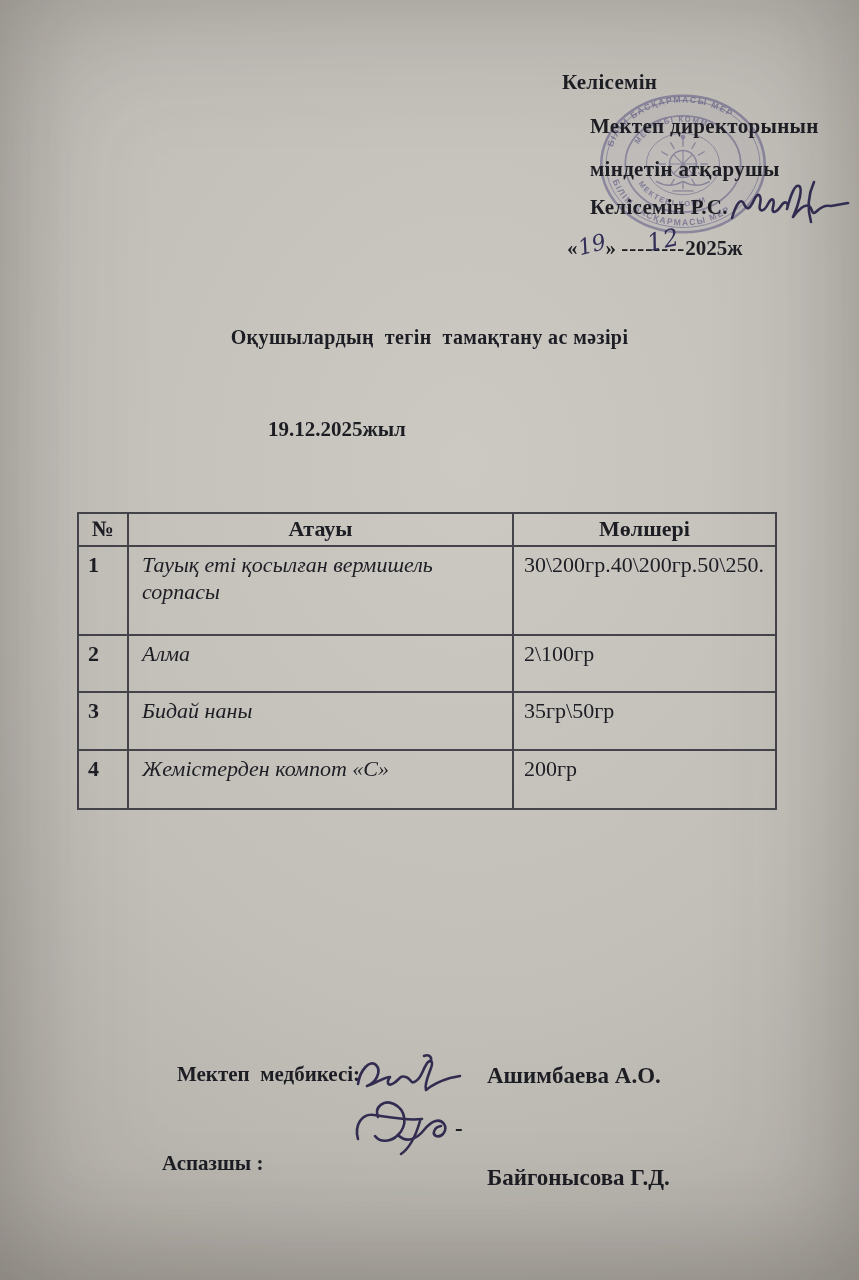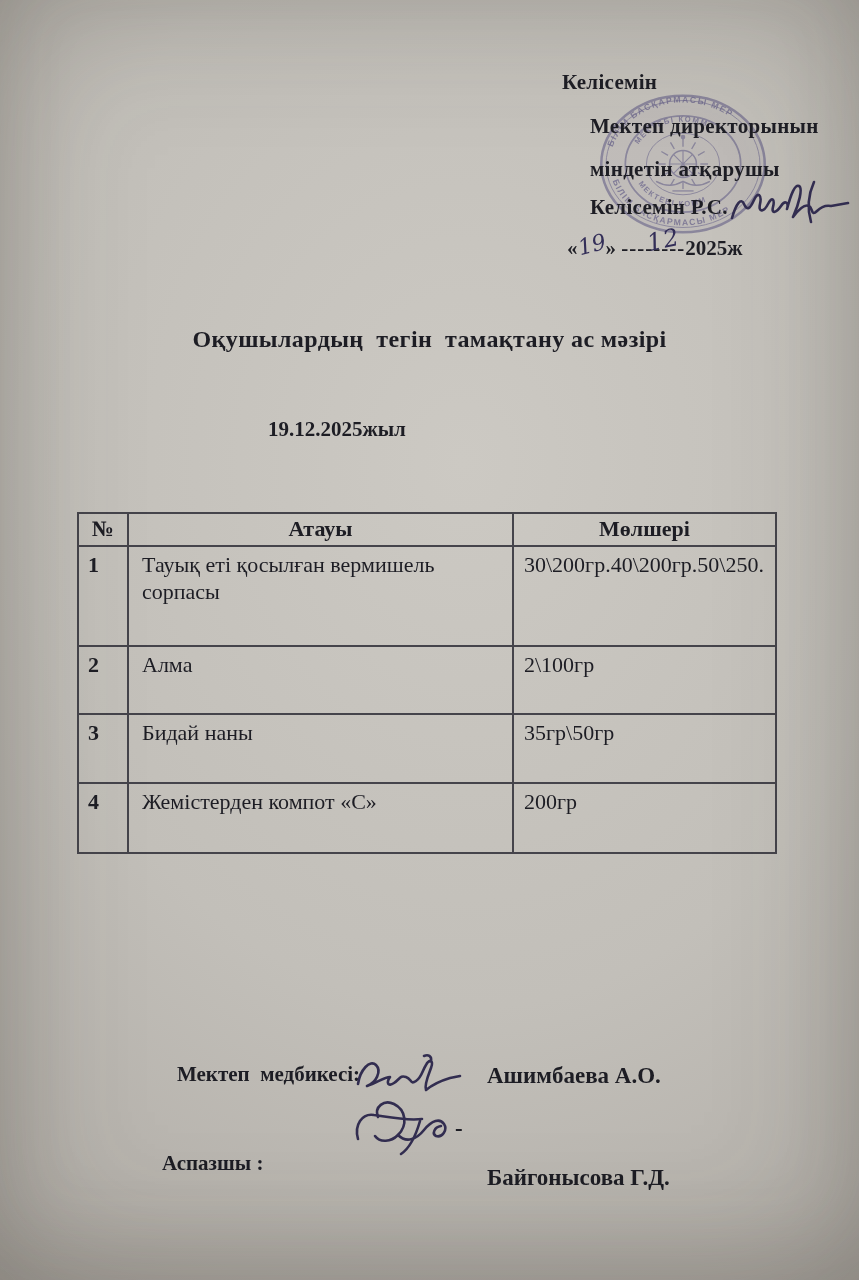--- a/index.html
+++ b/index.html
@@ -29,39 +29,39 @@
   .hand-month{position:absolute;left:26px;top:-10px;transform:rotate(-12deg);font-size:24px;}
 
   
   .stamp{position:absolute;left:594px;top:89px;z-index:1;mix-blend-mode:multiply;opacity:.85;}
 
   
   .ink{position:absolute;z-index:4;}
   .ink path{fill:none;stroke:#322d50;stroke-width:2.6;stroke-linecap:round;stroke-linejoin:round;}
 
   
-  .title{left:0;right:0;top:326px;text-align:center;font-size:24px;font-weight:bold;letter-spacing:.4px;}
+  .title{left:0;right:0;top:326px;text-align:center;font-size:20px;font-weight:bold;letter-spacing:.4px;}
   .docdate{left:268px;top:417px;font-size:21px;font-weight:bold;}
 
   
   table.menu{
     position:absolute;left:77px;top:512px;width:698px;
     border-collapse:collapse;table-layout:fixed;
     color:#1d1d24;
   }
   table.menu th, table.menu td{
     border:2px solid #45444b;vertical-align:top;
     font-size:22px;line-height:1.25;
   }
   table.menu th{font-weight:bold;text-align:center;padding:1px 0 2px 0;}
   col.c-num{width:50px;}
   col.c-name{width:385px;}
   col.c-amt{width:263px;}
   td.num{font-weight:bold;padding:4px 0 0 9px;}
-  td.name{padding:4px 72px 16px 13px;}
+  td.name{padding:4px 72px 5px 13px;font-style:italic;}
   td.amt{padding:4px 4px 0 10px;}
   tr.r1 td{height:78px;}
   tr.r2 td{height:46px;}
   tr.r3 td{height:47px;}
   tr.r4 td{height:48px;}
 
   
   .sig-label{font-size:21px;font-weight:bold;}
   .sig-name{font-size:23px;font-weight:bold;}
 </style>

